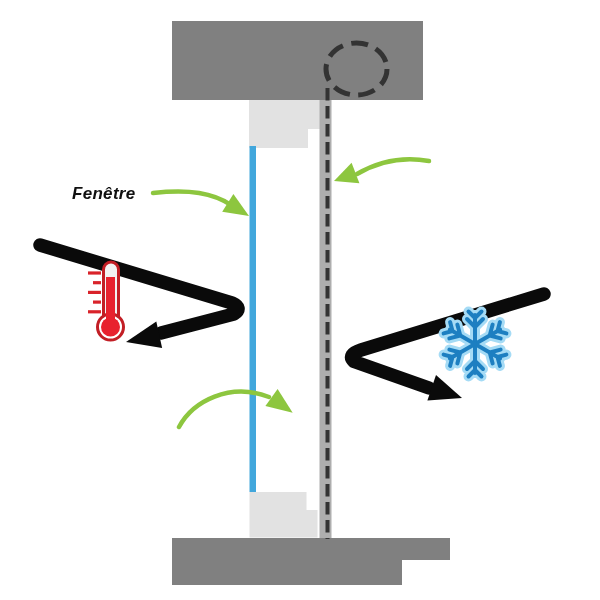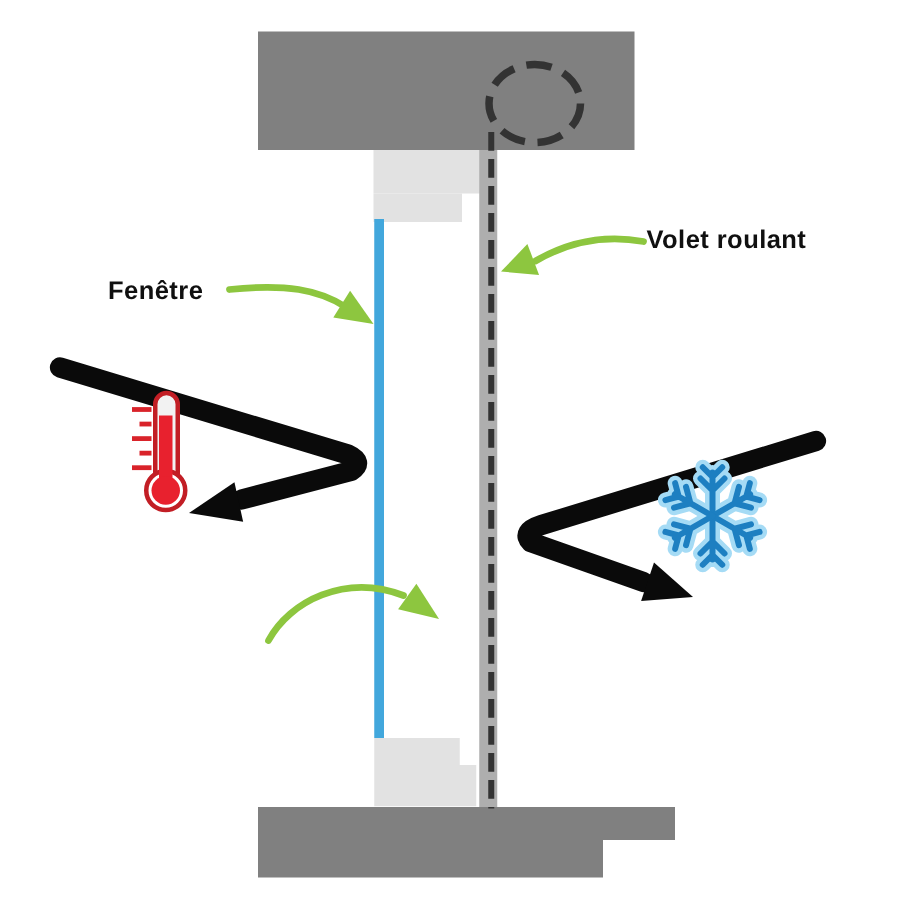--- a/index.html
+++ b/index.html
@@ -10,21 +10,21 @@
   .stage svg{position:absolute;left:0;top:0;}
   .diagram-label{
     position:absolute;
     font-weight:700;
     font-size:17px;
     letter-spacing:0.3px;
     color:#101010;
     white-space:nowrap;
     line-height:18px;
   }
-  .label-fenetre{left:72px;top:185px;}
+  .label-fenetre{left:72px;top:185px;font-style:italic;}
   .label-volet{left:431px;top:151px;}
   .label-lame{left:129px;top:434px;}
 </style>
 </head>
 <body>
 
 <div class="stage">
 
   <svg width="600" height="600" viewBox="0 0 600 600" aria-hidden="true">
 
@@ -100,16 +100,15 @@
         <use href="#flake-arm" transform="rotate(120 475 344)"></use>
         <use href="#flake-arm" transform="rotate(180 475 344)"></use>
         <use href="#flake-arm" transform="rotate(240 475 344)"></use>
         <use href="#flake-arm" transform="rotate(300 475 344)"></use>
       </g>
     </g>
   </svg>
 
   <div class="diagram-label label-fenetre">Fenêtre</div>
 
-  <div class="diagram-label label-volet">Volet roulant</div>
 
 
 </div>
 
 </body></html>

